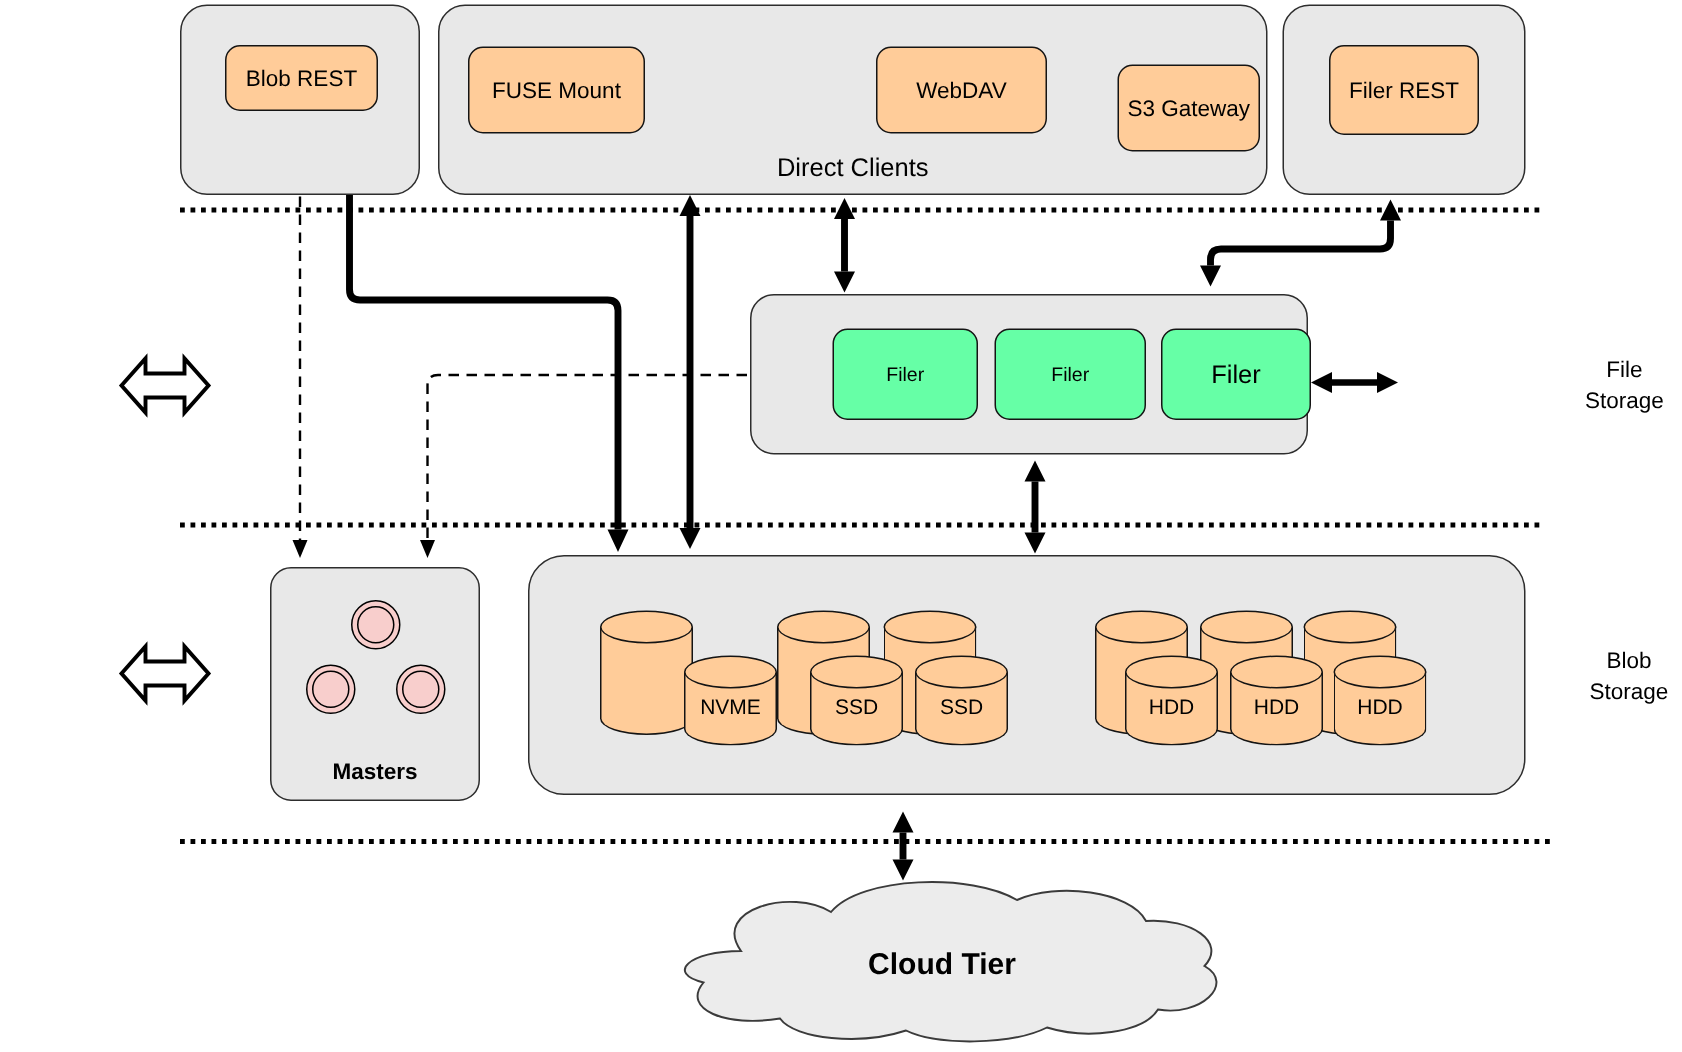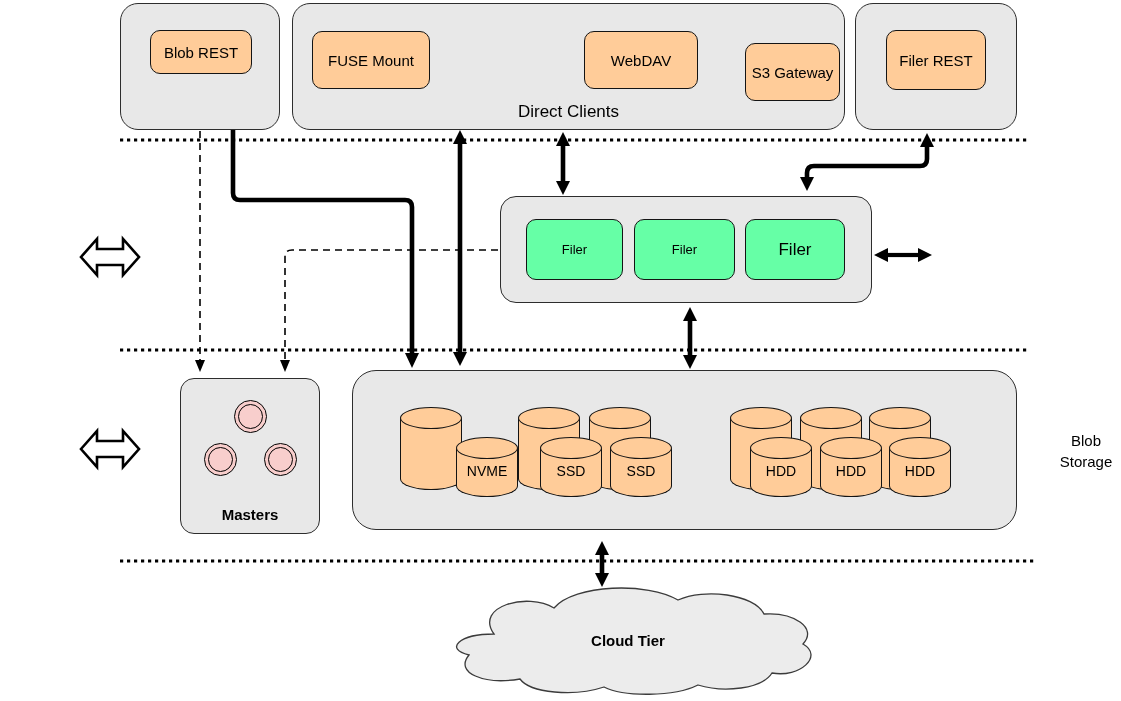--- a/index.html
+++ b/index.html
@@ -2,21 +2,21 @@
 <html><head>
 <meta charset="utf-8">
 <style>
   html,body{margin:0;padding:0;background:#ffffff;}
   .stage{position:relative;width:1121px;height:701px;background:#ffffff;
          font-family:"Liberation Sans",sans-serif;color:#000;overflow:hidden;}
   .cont{position:absolute;background:#E8E8E8;border:1.4px solid #2d2d2d;box-sizing:border-box;z-index:1;}
   .obox{position:absolute;background:#FFCC99;border:1.4px solid #141414;border-radius:10px;
         display:flex;align-items:center;justify-content:center;font-size:15px;box-sizing:border-box;z-index:2;}
   .gbox{position:absolute;background:#66FFA6;border:1.4px solid #141414;border-radius:10px;
-        display:flex;align-items:center;justify-content:center;font-size:13px;box-sizing:border-box;z-index:2;}
+        display:flex;align-items:center;justify-content:center;font-size:13px;box-sizing:border-box;z-index:2;margin-left:29px;}
   .gbox.big{font-size:17px;}
   .sublabel{position:absolute;left:0;right:0;bottom:7px;text-align:center;font-size:17px;z-index:2;}
   .layerlbl{position:absolute;text-align:center;font-size:15px;line-height:1.4;z-index:2;}
   .cyl{position:absolute;z-index:2;}
   .cyl .ct{position:absolute;left:0;top:0;width:100%;height:22px;background:#FFCC99;
            border:1.4px solid #141414;border-radius:50%;box-sizing:border-box;z-index:2;}
   .cyl .cb{position:absolute;left:0;top:11px;width:100%;bottom:0;background:#FFCC99;
            border:1.4px solid #141414;border-top:none;box-sizing:border-box;z-index:1;
            border-radius:0 0 50% 50% / 0 0 11px 11px;}
   .cyl .cl{position:absolute;left:0;right:0;top:26px;text-align:center;font-size:14px;z-index:3;}
@@ -24,21 +24,21 @@
   .cyl-big .cb{top:17px;background:#66FFA6;border-radius:0 0 50% 50% / 0 0 17px 17px;}
   .cyl-big .cl{top:36px;font-weight:bold;font-size:14px;line-height:1.25;}
   .mcirc{position:absolute;width:33px;height:33px;border-radius:50%;background:#F8CECC;
          border:1.4px solid #000;box-sizing:border-box;z-index:2;}
   .mcirc::after{content:'';position:absolute;left:3px;top:3px;right:3px;bottom:3px;
          border-radius:50%;border:1.3px solid #000;background:#F8CECC;}
   .boldlbl{font-weight:bold;}
   .overlay{position:absolute;left:0;top:0;z-index:4;pointer-events:none;}
   .cloudwrap{position:absolute;z-index:1;}
   .cloudlbl{position:absolute;left:548;top:632px;width:160px;text-align:center;
-            font-weight:bold;font-size:15px;z-index:2;}
+            font-weight:bold;font-size:20px;z-index:2;}
 </style>
 </head>
 <body>
 
 <div class="stage">
 
 
   <div class="cont" style="left:120px;top:3px;width:160px;height:127px;border-radius:18px;"></div>
   <div class="obox" style="left:150px;top:30px;width:102px;height:44px;">
     <span>Blob REST</span>
@@ -67,20 +67,21 @@
     <span>Filer</span>
   </div>
   <div class="gbox" style="left:634px;top:219px;width:101px;height:61px;">
     <span>Filer</span>
   </div>
   <div class="gbox big" style="left:745px;top:219px;width:100px;height:61px;">
     <span>Filer</span>
   </div>
 
 
+  <div class="layerlbl" style="left:1045px;top:236px;width:76px;">File Storage</div>
   <div class="layerlbl" style="left:1048px;top:430px;width:76px;">Blob Storage</div>
 
   <div class="cont" style="left:180px;top:378px;width:140px;height:156px;border-radius:14px;">
     <div style="position:absolute;left:0;right:0;bottom:10px;text-align:center;font-weight:bold;font-size:15px;">Masters</div>
   </div>
   <div class="mcirc" style="left:234px;top:400px;"></div>
   <div class="mcirc" style="left:204px;top:443px;"></div>
   <div class="mcirc" style="left:264px;top:443px;"></div>
 
   <div class="cont" style="left:352px;top:370px;width:665px;height:160px;border-radius:24px;"></div>

